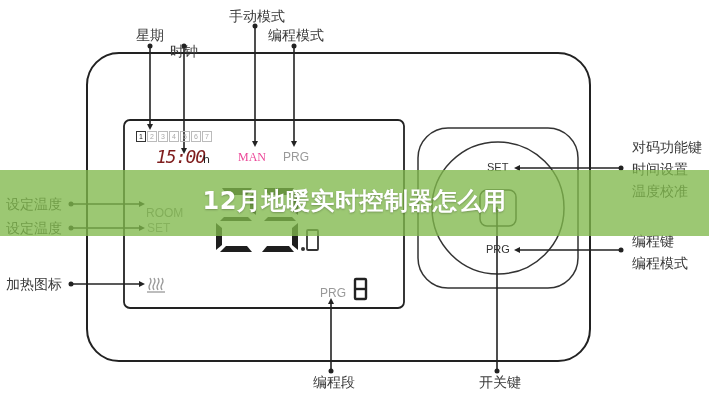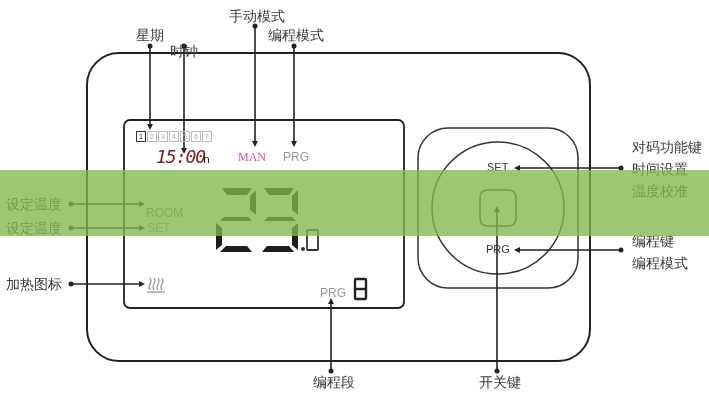--- a/index.html
+++ b/index.html
@@ -163,13 +163,14 @@
   <div class="lbl" style="left:632px; top:140px;">对码功能键</div>
   <div class="lbl" style="left:632px; top:162px;">时间设置</div>
   <div class="lbl" style="left:632px; top:184px;">温度校准</div>
   <div class="lbl" style="left:632px; top:234px;">编程键</div>
   <div class="lbl" style="left:632px; top:256px;">编程模式</div>
 
   <div class="lbl" style="left:313px; top:375px;">编程段</div>
   <div class="lbl" style="left:479px; top:375px;">开关键</div>
 
   <div class="banner"></div>
+  <div class="banner-title">12月地暖实时控制器怎么用</div>
 </div>
 
 </body></html>

